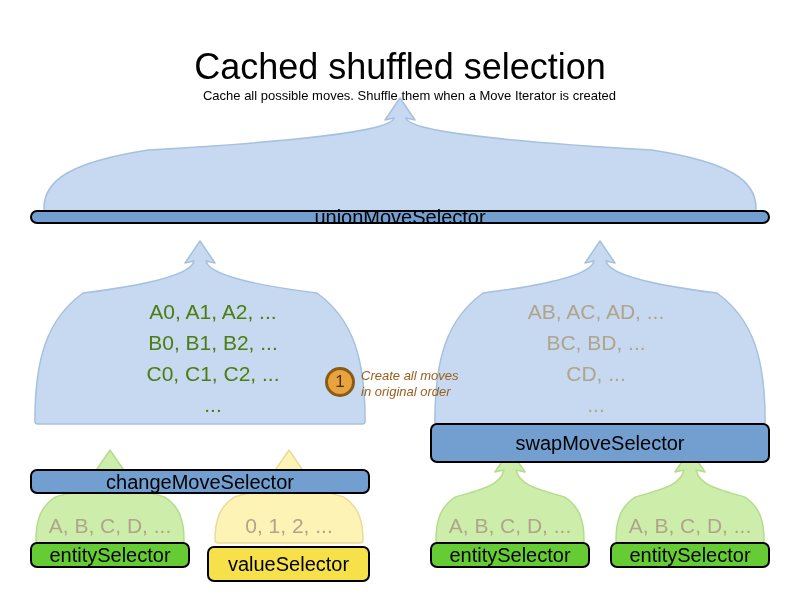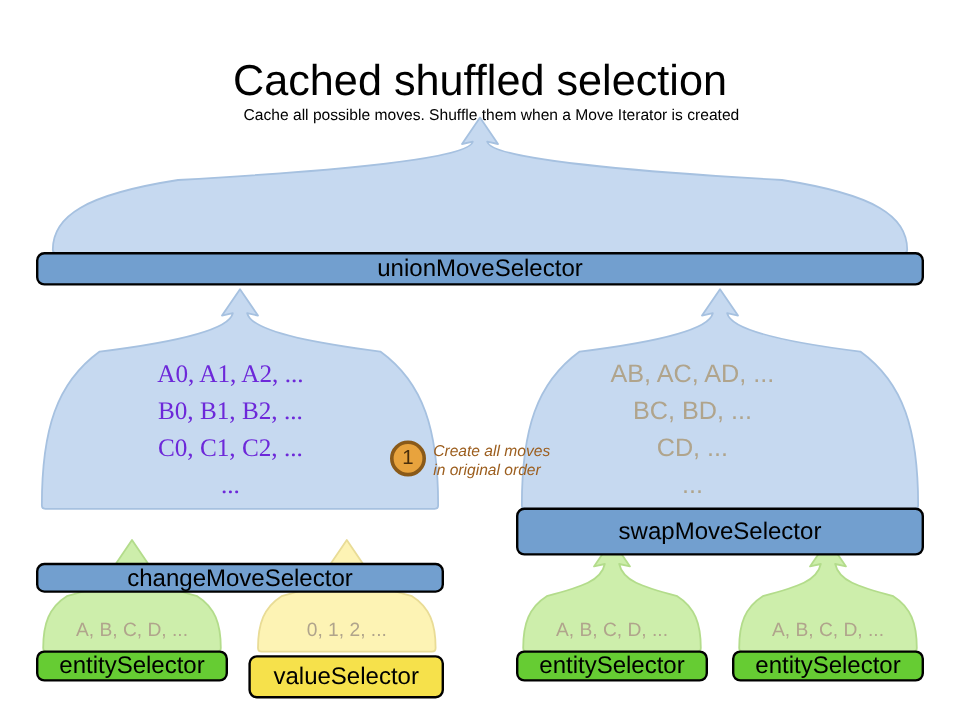--- a/index.html
+++ b/index.html
@@ -13,21 +13,21 @@
   .abs { position:absolute;margin-top:19px; }
   .title { left:0; top:28px; width:800px; text-align:center; font-size:36px; line-height:40px; }
   .subtitle { left:0; top:69px; width:800px; text-align:center; font-size:13px; line-height:15px;padding-left:19px; }
   svg.funnel { position:absolute; overflow:visible; }
   .bar {
     position:absolute; border:2px solid #000; border-radius:7px;
     display:flex; align-items:center; justify-content:center;
     font-size:20px; line-height:1;
   }
   .flist { position:absolute; text-align:center; font-size:21px; line-height:31px; }
-  .fsmall { position:absolute; text-align:center; font-size:16px; line-height:24px; white-space:nowrap; }
+  .fsmall { position:absolute; text-align:center; font-size:21px; line-height:24px; white-space:nowrap; }
   .ann-circle {
     position:absolute; width:30px; height:30px; border-radius:50%;
     border:3px solid; display:flex; align-items:center; justify-content:center;
     font-size:17px;
   }
   .ann-text { position:absolute; font-size:13px; line-height:16px; }
 </style>
 </head>
 <body>
 
@@ -57,40 +57,40 @@
     </svg>
 
   <svg class="funnel" style="left:430px; top:450px; width:160px; height:93px" viewBox="0 0 160 93">
       <path d="M 80 0 L 65 22 L 74 20 C 71 34 55.519999999999996 38.849999999999994 25.599999999999994 46.849999999999994 C 10.899999999999999 56.08 6 69.925 6 90 Q 6 93 9 93 L 151 93 Q 154 93 154 90 C 154 69.925 149.1 56.08 134.4 46.849999999999994 C 104.48 38.849999999999994 89 34 86 20 L 95 22 Z" fill="#cdeeab" stroke="#b3dc8b" stroke-width="1.5" stroke-linejoin="round"></path>
     </svg>
 
   <svg class="funnel" style="left:610px; top:450px; width:160px; height:93px" viewBox="0 0 160 93">
       <path d="M 80 0 L 65 22 L 74 20 C 71 34 55.519999999999996 38.849999999999994 25.599999999999994 46.849999999999994 C 10.899999999999999 56.08 6 69.925 6 90 Q 6 93 9 93 L 151 93 Q 154 93 154 90 C 154 69.925 149.1 56.08 134.4 46.849999999999994 C 104.48 38.849999999999994 89 34 86 20 L 95 22 Z" fill="#cdeeab" stroke="#b3dc8b" stroke-width="1.5" stroke-linejoin="round"></path>
     </svg>
 
-  <div class="flist" style="left: 20px; top: 296px; width: 344px; color: #6d28d9; font-family: Liberation Serif, serif;">
+  <div class="flist" style="left: 41px; top: 296px; width: 344px; color: #4d7c0f;">
     <div>A0, A1, A2, ...</div>
     <div>B0, B1, B2, ...</div>
     <div>C0, C1, C2, ...</div>
     <div>...</div>
   </div>
 
-  <div class="flist" style="left: 405px; top: 296px; width: 344px; color: rgb(176, 164, 140); text-align: center;">
+  <div class="flist" style="left: 424px; top: 296px; width: 344px; color: rgb(176, 164, 140); text-align: center;">
     <div>AB, AC, AD, ...</div>
     <div>BC, BD, ...</div>
     <div>CD, ...</div>
     <div>...</div>
   </div>
 
   <div class="fsmall" style="left: 30px; top: 514px; width: 160px; color: rgb(176, 164, 140);">A, B, C, D, ...</div>
   <div class="fsmall" style="left: 209px; top: 514px; width: 160px; color: rgb(176, 164, 140);">0, 1, 2, ...</div>
   <div class="fsmall" style="left: 430px; top: 514px; width: 160px; color: rgb(176, 164, 140);">A, B, C, D, ...</div>
   <div class="fsmall" style="left: 610px; top: 514px; width: 160px; color: rgb(176, 164, 140);">A, B, C, D, ...</div>
 
-  <div class="bar" style="left: 30px; top: 210px; width: 740px; height: 28px; background: rgb(114, 159, 207);">
+  <div class="bar" style="left: 30px; top: 210px; width: 740px; height: 14px; background: rgb(114, 159, 207);">
     <span>unionMoveSelector</span>
   </div>
 
   <div class="bar" style="left: 30px; top: 423px; width: 340px; height: 25px; background: rgb(114, 159, 207); margin-top: 46px;">
     <span>changeMoveSelector</span>
   </div>
 
   <div class="bar" style="left: 430px; top: 423px; width: 340px; height: 40px; background: rgb(114, 159, 207);">
     <span>swapMoveSelector</span>
   </div>

